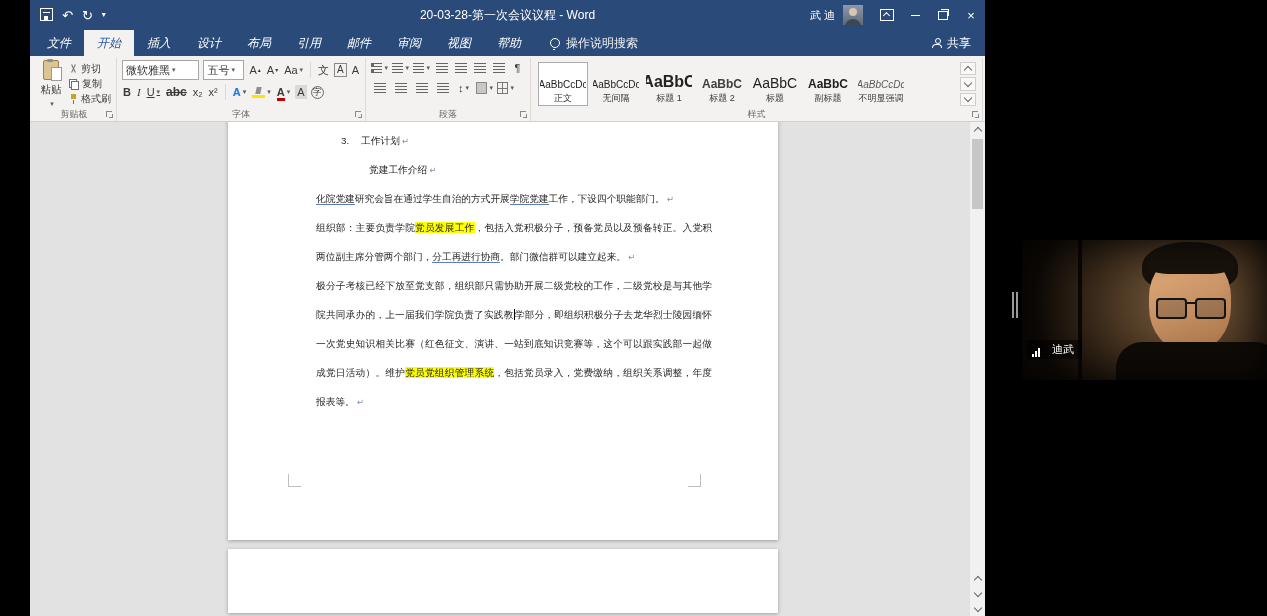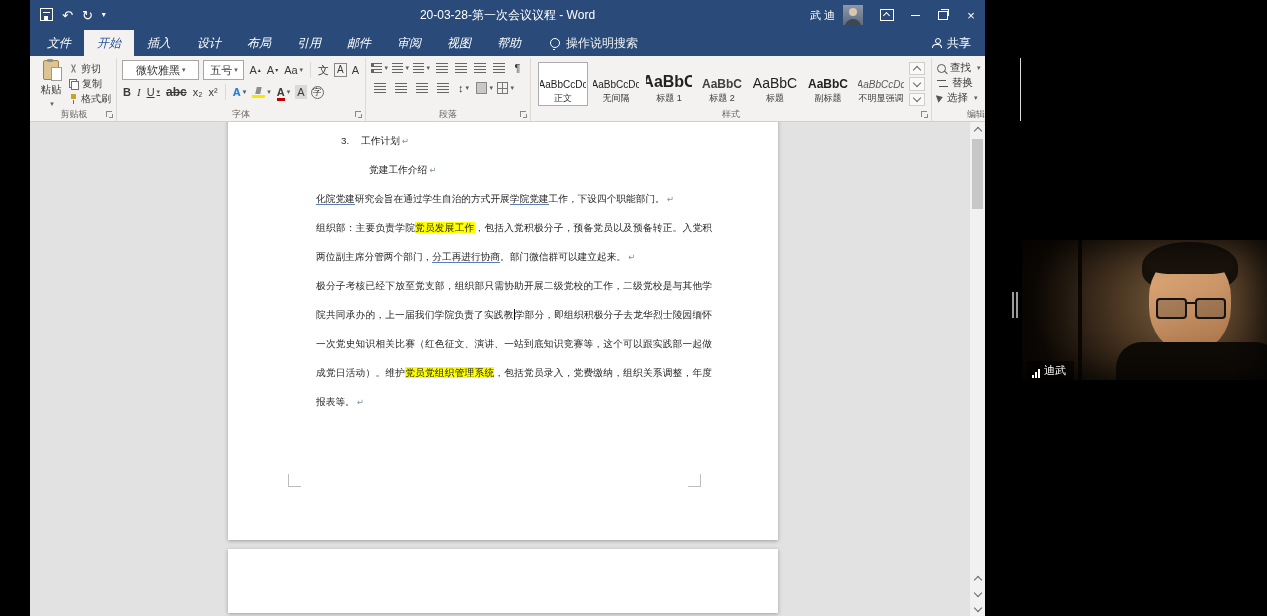--- a/index.html
+++ b/index.html
@@ -71,21 +71,21 @@
   .i-copy{width:10px;height:10px;position:relative;display:inline-block;}
   .i-copy::before{content:"";position:absolute;top:0;left:0;width:6px;height:7px;border:1px solid #707070;background:#fff;}
   .i-copy::after{content:"";position:absolute;top:2px;left:2px;width:6px;height:7px;border:1px solid #707070;background:#fff;}
   .i-painter{width:9px;height:10px;position:relative;display:inline-block;}
   .i-painter::before{content:"";position:absolute;top:0;left:2px;width:5px;height:5px;background:#c9a227;}
   .i-painter::after{content:"";position:absolute;bottom:0;left:4px;width:1px;height:4px;background:#707070;}
 
   
   .g-font{width:238px;}
   .combo{height:18px;background:#fff;border:1px solid #a6a6a6;font-size:11px;color:#333;
-         display:flex;align-items:center;justify-content:center;padding:0 3px;}
+         display:flex;align-items:center;justify-content:flex-start;padding:0 3px;}
   .combo-name{width:80px;}
   .combo-size{width:38px;}
   .tbtn{font-size:11px;color:#3b3a39;display:flex;align-items:center;padding:0 1px;line-height:14px;}
   .fx-up::after{content:"▴";font-size:6px;vertical-align:top;color:#3b3a39;margin-left:1px;}
   .fx-dn::after{content:"▾";font-size:6px;vertical-align:top;color:#3b3a39;margin-left:1px;}
   .b-b{font-weight:700;}
   .b-i{font-style:italic;font-family:"Liberation Serif",serif;}
   .b-u{text-decoration:underline;}
   .b-s{text-decoration:line-through;font-size:12px;font-weight:bold;}
   .b-fx{color:#2b7cd3;font-weight:700;text-shadow:0 0 1px #9cc3ec;}
@@ -185,22 +185,22 @@
   .webcam::after{content:"";position:absolute;inset:0;box-shadow:inset 0 0 38px rgba(0,0,0,.85);}
   .hair{position:absolute;left:120px;top:2px;width:96px;height:50px;background:#17110b;border-radius:48% 48% 40% 40%;}
   .head{position:absolute;left:127px;top:14px;width:82px;height:98px;background:linear-gradient(160deg,#d8a273 25%,#b07c50 85%);border-radius:44% 44% 46% 46%;}
   .fringe{position:absolute;left:124px;top:8px;width:88px;height:26px;background:#1a130c;border-radius:44% 44% 30% 30%;}
   .glasses{position:absolute;left:134px;top:58px;width:70px;height:18px;}
   .lens{position:absolute;top:0;width:27px;height:17px;border:2px solid #141414;border-radius:4px;background:rgba(30,30,30,.22);}
   .lens.left{left:0;}
   .lens.right{right:0;}
   .bridge{position:absolute;left:29px;top:4px;width:12px;height:2px;background:#141414;}
   .shoulders{position:absolute;left:94px;bottom:-10px;width:165px;height:48px;background:#0f0b07;border-radius:26px 26px 0 0;}
-  .nametag{position:absolute;left:5px;bottom:0;background:rgba(0,0,0,.55);color:#fff;font-size:11px;
-           padding:2px 8px 2px 5px;display:flex;align-items:flex-end;gap:4px;justify-content:space-between;}
+  .nametag{position:absolute;left:5px;bottom:21px;background:rgba(0,0,0,.55);color:#fff;font-size:11px;
+           padding:2px 8px 2px 5px;display:flex;align-items:flex-end;gap:12px;justify-content:space-between;}
   .sig{display:inline-flex;align-items:flex-end;gap:1px;height:9px;}
   .sig i{width:2px;background:#fff;display:inline-block;}
   .sig i:nth-child(1){height:3px;}
   .sig i:nth-child(2){height:6px;}
   .sig i:nth-child(3){height:9px;}
 </style>
 </head>
 <body>
 
 <div class="screen">
@@ -457,39 +457,20 @@
               <span class="chev down"></span>
             </div>
           <div class="gsb">
               <span class="chev down"></span>
             </div>
         </div>
         <div class="rgroup-label">样式</div>
         <div class="launcher"></div>
       </div>
 
-      <div class="rgroup g-edit">
-        <div class="edit-col">
-          <div class="ebtn">
-              <span class="i-find"></span>
-              <span>查找</span>
-              <span class="dd">▾</span>
-            </div>
-          <div class="ebtn">
-              <span class="i-replace"></span>
-              <span>替换</span>
-            </div>
-          <div class="ebtn">
-              <span class="i-select"></span>
-              <span>选择</span>
-              <span class="dd">▾</span>
-            </div>
-        </div>
-        <div class="rgroup-label">编辑</div>
-      </div>
     </div>
 
     <div class="docarea">
       <div class="page">
         <div class="doc-text">
             <div class="doc-line" style="margin-left: 25px;"><span class="run">3.</span><span class="run tabgap">工作计划</span><span class="pmark">↵</span></div>
             <div class="doc-line" style="margin-left: 53px;"><span class="run">党建工作介绍</span><span class="pmark">↵</span></div>
             <div class="doc-line"><span class="ul">化院党建</span><span class="run">研究会旨在通过学生自治的方式开展</span><span class="ul">学院党建</span><span class="run">工作，下设四个职能部门。</span><span class="pmark">↵</span></div>
             <div class="doc-line just"><span class="run">组织部：主要负责学院</span><span class="hl">党员发展工作</span><span class="run">，包括入党积极分子，预备党员以及预备转正。入党积</span></div>
             <div class="doc-line"><span class="run">两位副主席分管两个部门，</span><span class="ul">分工再进行协商</span><span class="run">。部门微信群可以建立起来。</span><span class="pmark">↵</span></div>

